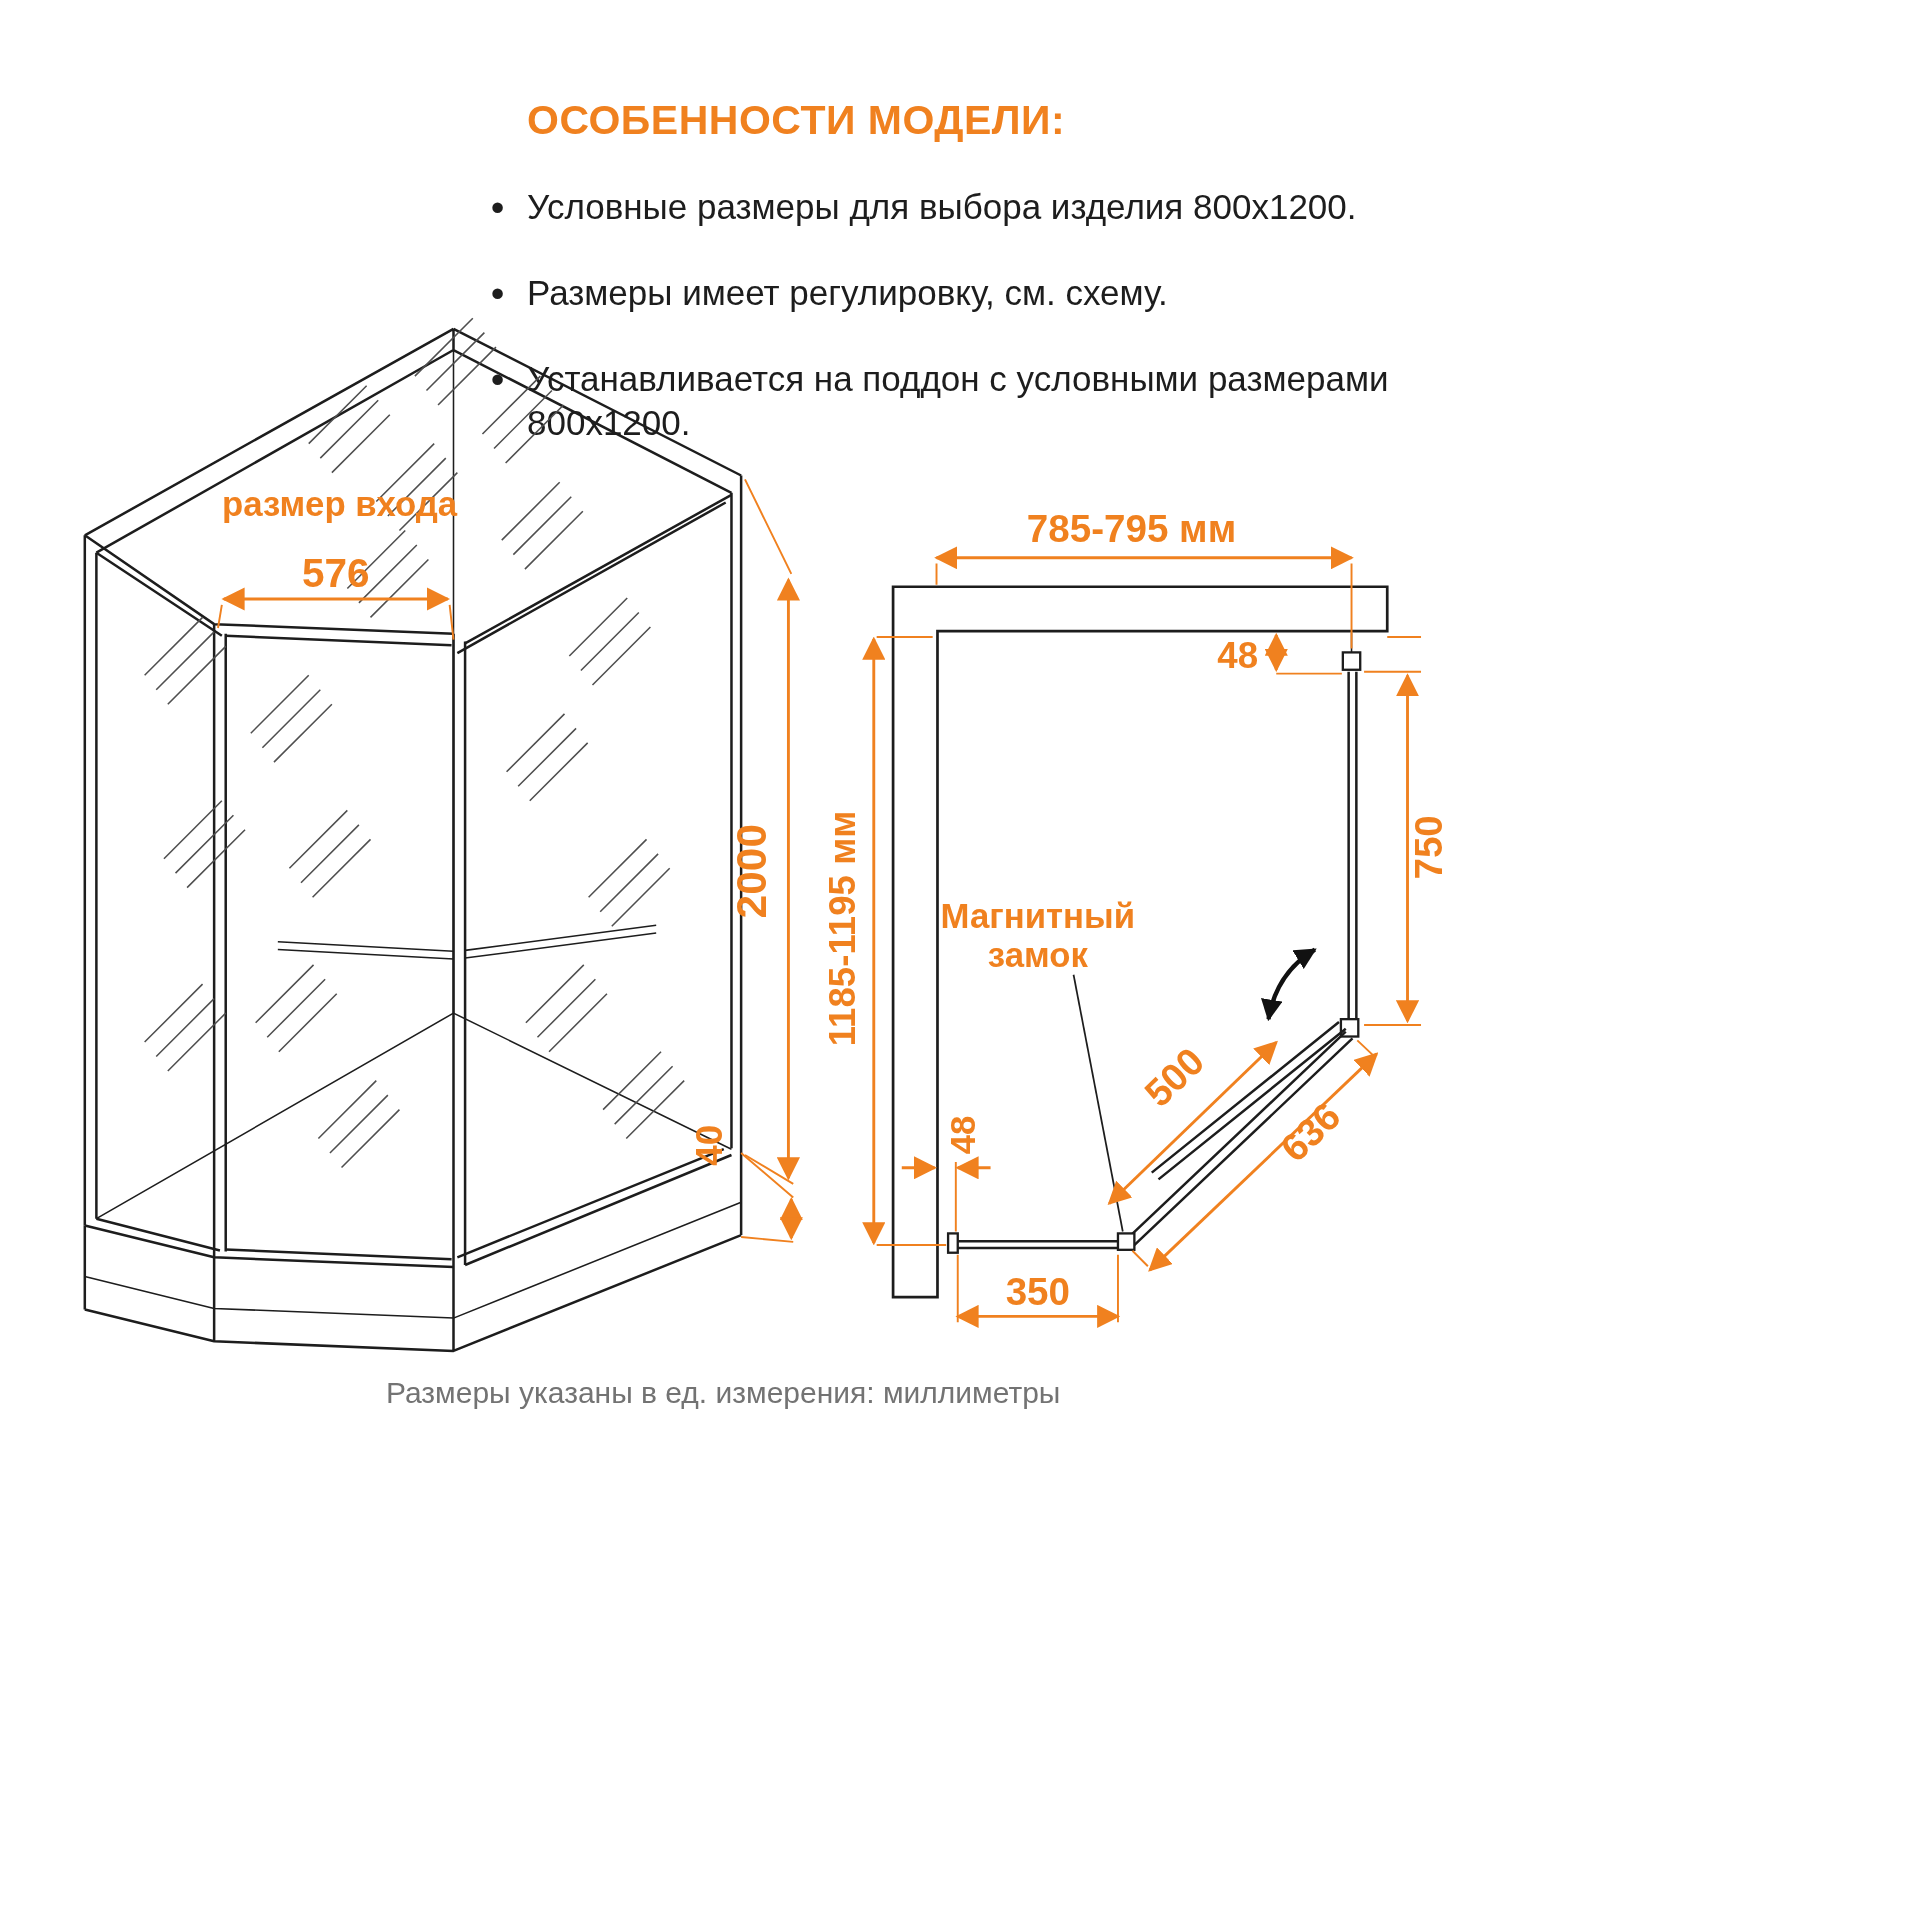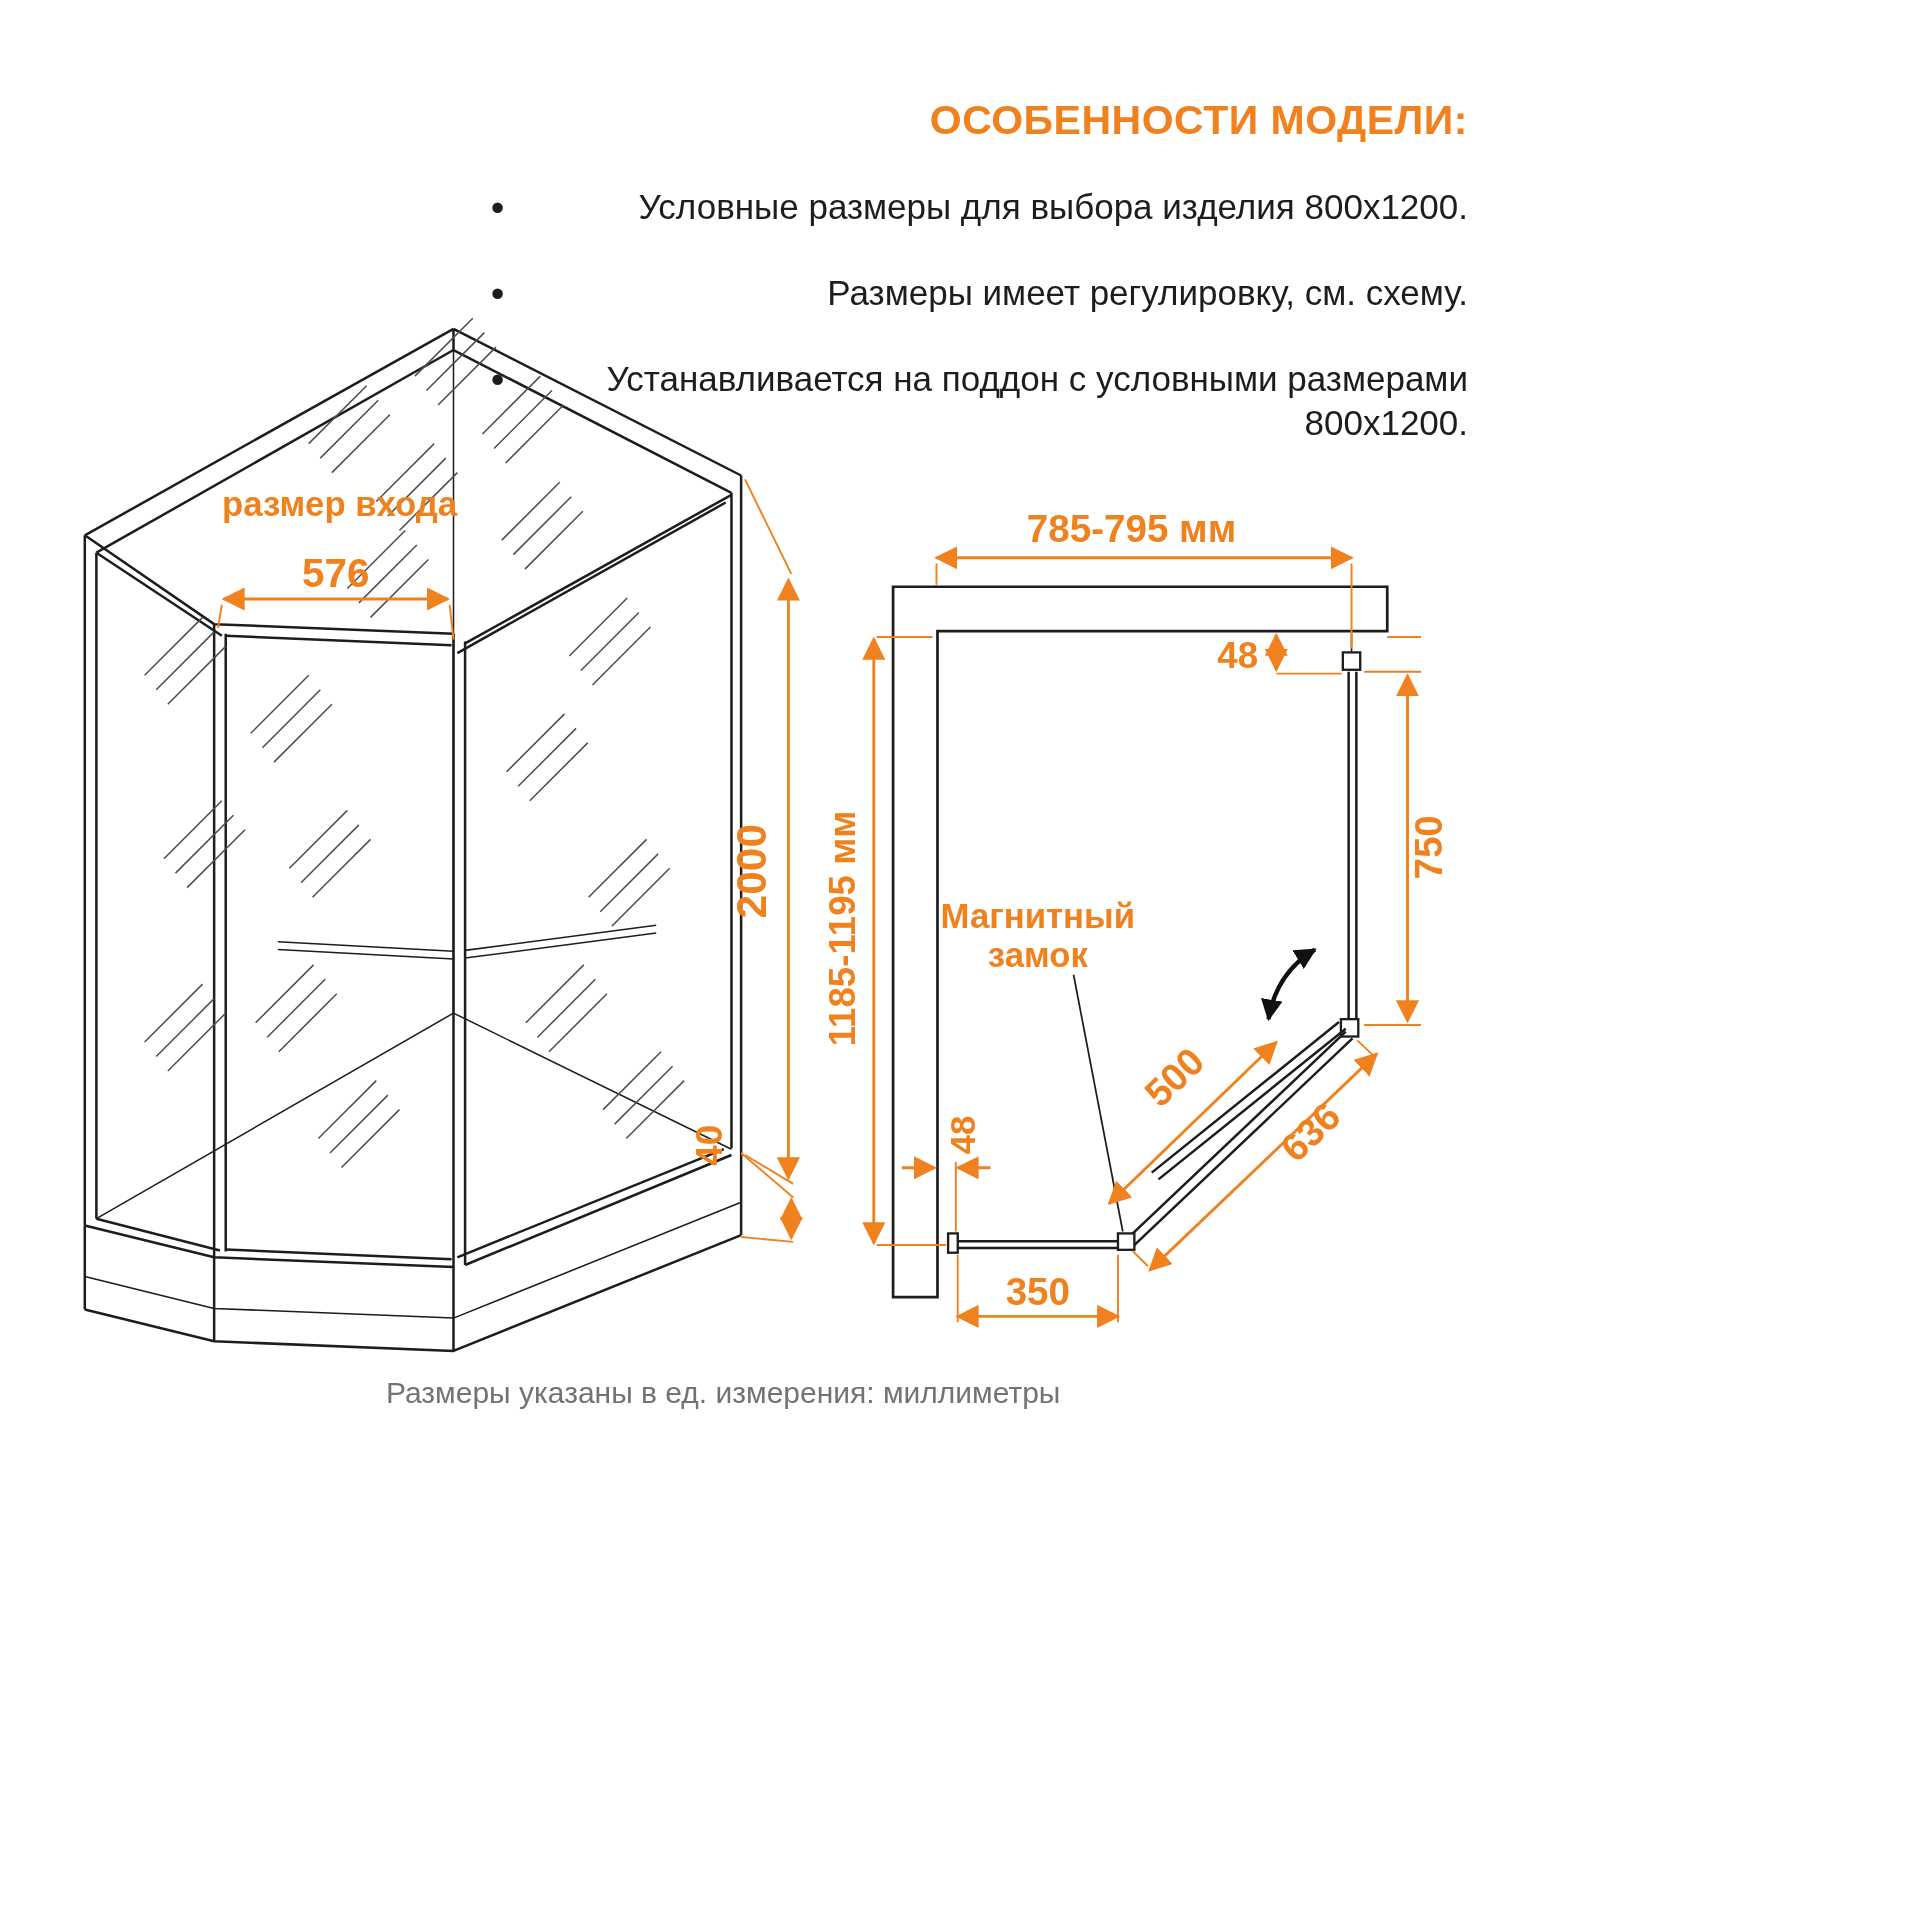--- a/index.html
+++ b/index.html
@@ -1,19 +1,19 @@
 <!DOCTYPE html>
 <html style="--accent: #F0811F;"><head>
 <meta charset="utf-8">
 <style>
   :root { --accent:#F0811F; }
   html,body { margin:0; padding:0; background:#ffffff; }
   .page {
     position:relative; width:1931px; height:1931px; background:#ffffff;
-    font-family:"Liberation Sans", sans-serif; color:#1d1d1d; overflow:hidden;text-align:right;
+    font-family:"Liberation Sans", sans-serif; color:#1d1d1d; overflow:hidden;
   }
   
   .features { position:absolute; left:483px; top:97px; width:985px; }
   .features-title {
     margin:0 0 13.5px 44px; font-size:41px; font-weight:bold;
     color:var(--accent); letter-spacing:0.5px;
   }
   .features-list { margin:0; padding:0; list-style:none; }
   .features-list li {
     position:relative; padding-left:44px; font-size:35px; line-height:1.28;

